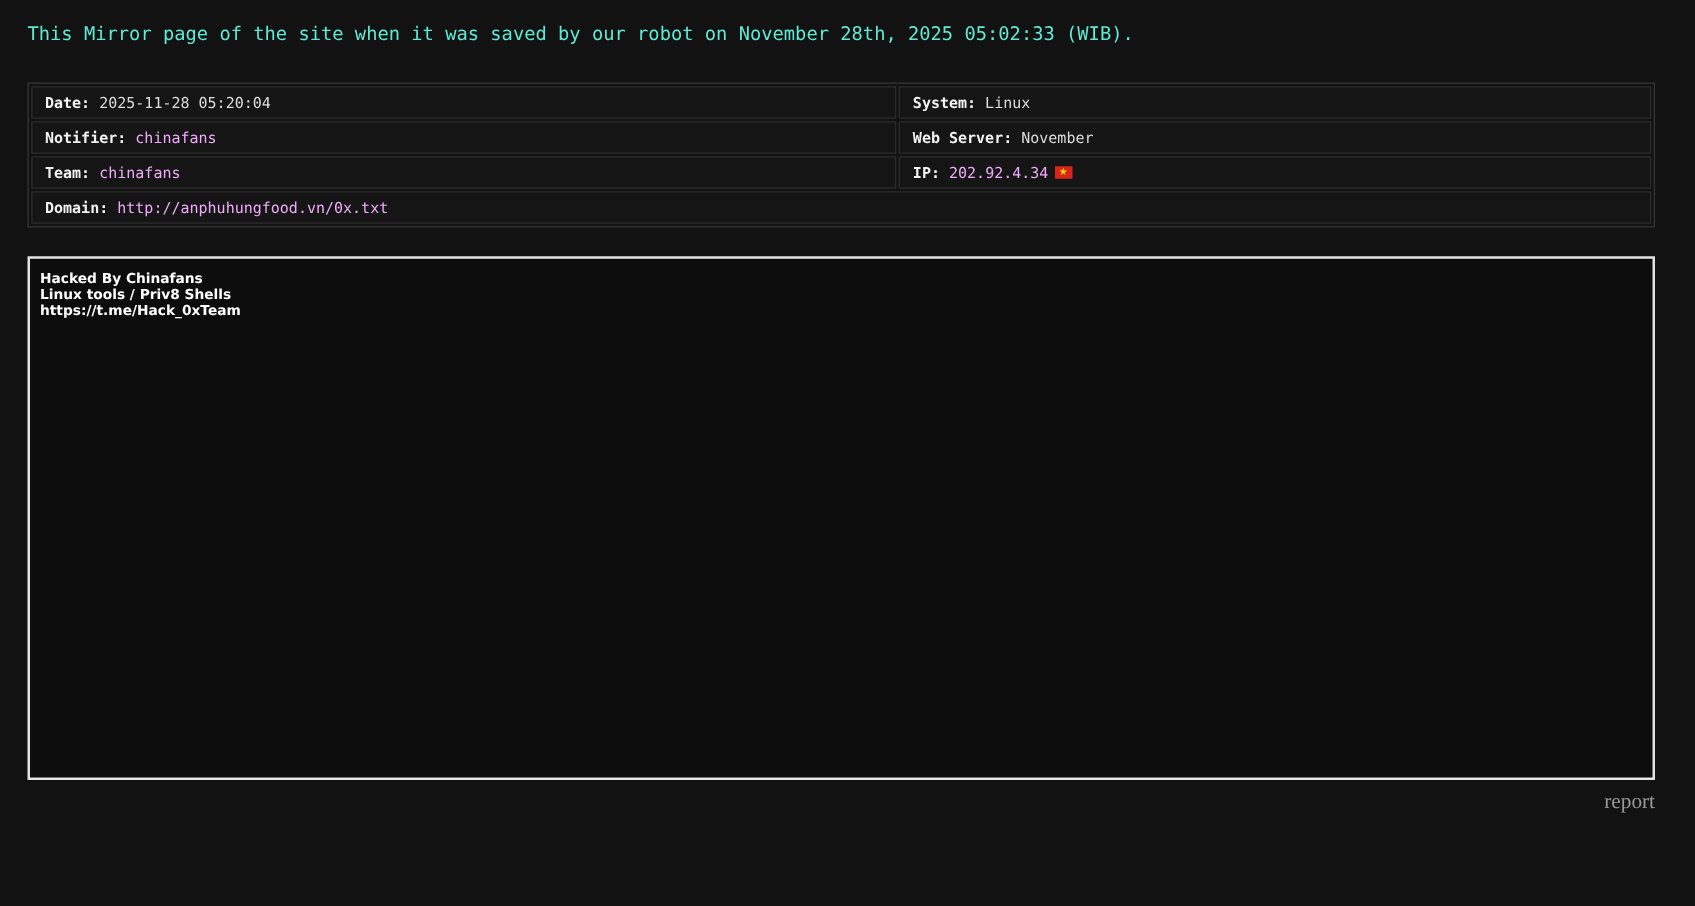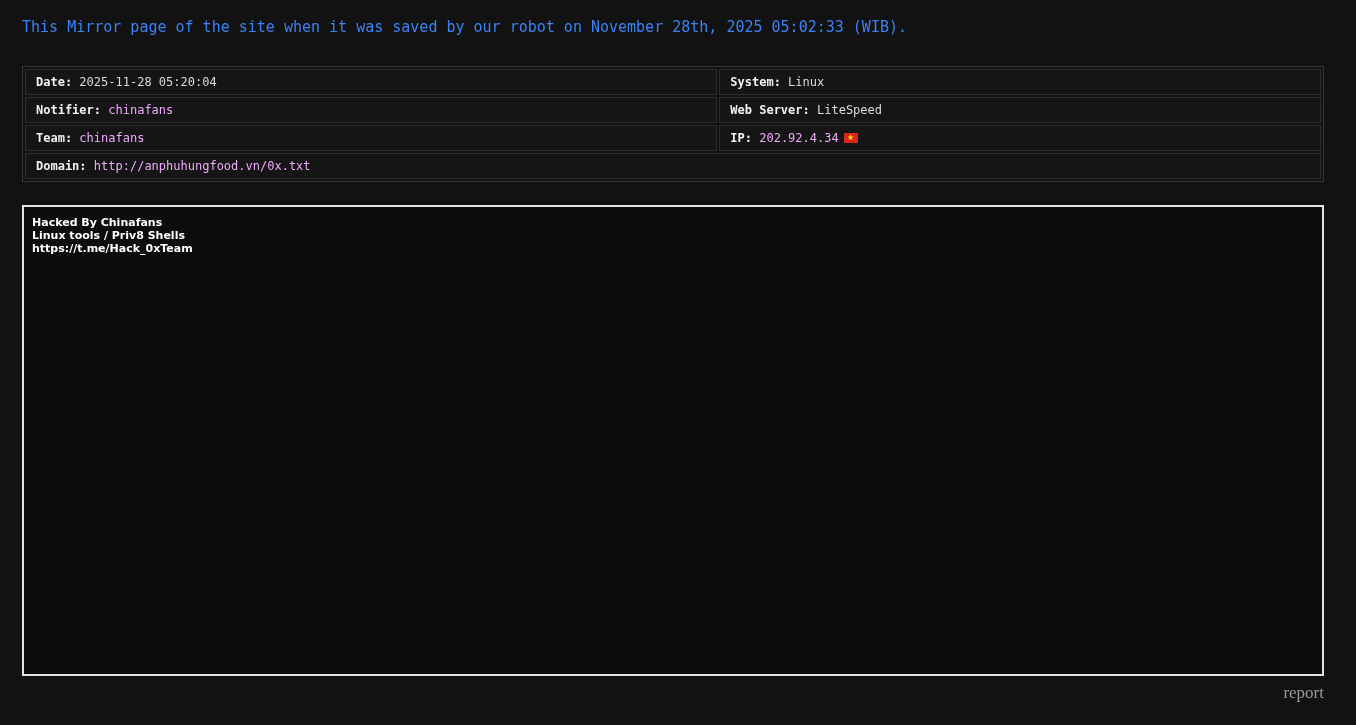--- a/index.html
+++ b/index.html
@@ -11,21 +11,21 @@
     height: 725px;
     font-family: "DejaVu Sans Mono", "Liberation Mono", monospace;
     color: #e6e6e6;
     overflow: hidden;
   }
   .wrap {
     padding: 18px 32px 0 22px;
   }
   .mirror-note {
     font-size: 15px;
-    color: #3b82f6;
+    color: #5eead4;
     margin: 0 0 30px 0;
     white-space: nowrap;
   }
   table.info-table {
     width: 100%;
     border: 1px solid #363636;
     border-spacing: 2px;
     border-collapse: separate;
     font-size: 12px;
     margin-top: 20px;
@@ -55,21 +55,21 @@
     vertical-align: -1px;
     text-align: center;
     line-height: 10px;
     font-size: 8px;
     color: #ffde00;
     font-family: "DejaVu Sans", sans-serif;
     overflow: hidden;
   }
   .mirror-frame {
     margin-top: 23px;
-    height: 471px;
+    height: 419px;
     border: 2px solid #e4e4e4;
     background: #0d0d0d;
     padding: 9px 8px;
     overflow: hidden;
   }
   .deface-line {
     font-family: "DejaVu Sans", "Liberation Sans", sans-serif;
     font-size: 11px;
     line-height: 13px;
     font-weight: 600;
@@ -107,21 +107,21 @@
           <span class="val">Linux</span>
         </td>
       </tr>
       <tr>
         <td class="col-left">
           <span class="lbl">Notifier:</span>
           <a class="red-link">chinafans</a>
         </td>
         <td class="col-right">
           <span class="lbl">Web Server:</span>
-          <span class="val">LiteSpeed</span>
+          <span class="val">November</span>
         </td>
       </tr>
       <tr>
         <td class="col-left">
           <span class="lbl">Team:</span>
           <a class="red-link">chinafans</a>
         </td>
         <td class="col-right">
           <span class="lbl">IP:</span>
           <a class="red-link">202.92.4.34</a><span class="flag">★</span>

